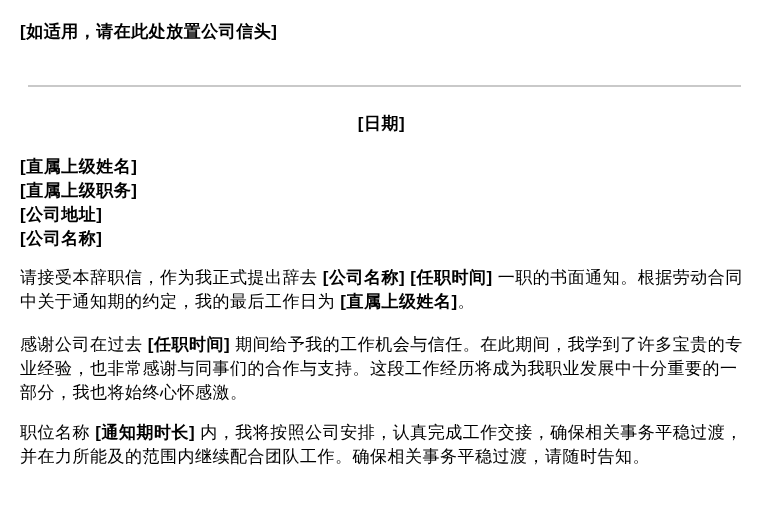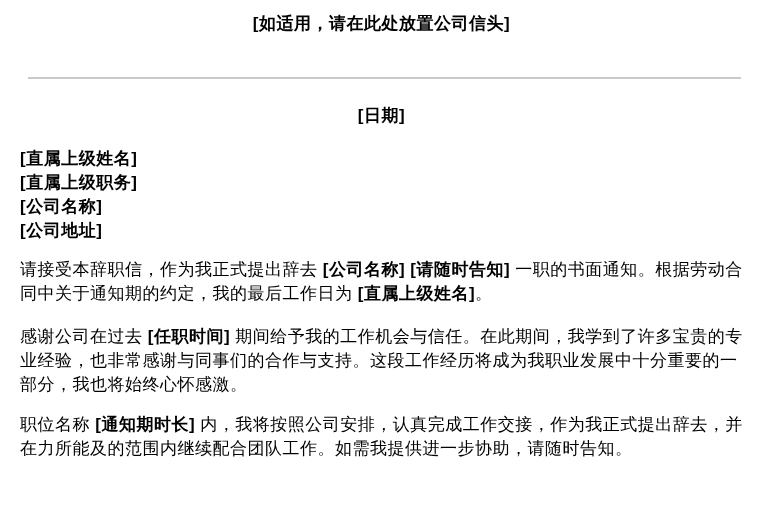--- a/index.html
+++ b/index.html
@@ -14,22 +14,22 @@
     width: 768px;
     height: 530px;
     padding: 0 25px 0 20px;
     font-family: "Liberation Sans", "DejaVu Sans", sans-serif;
     font-size: 17px;
     line-height: 24px;
     letter-spacing: 0.5px;
     color: #000000;
   }
   .letterhead {
-    margin: 12px 0 0 0;
-    text-align: center;
+    margin: 20px 0 0 0;
+    text-align: left;
     font-weight: 700;
   }
   .divider {
     border: none;
     border-top: 2px solid #c9c9c9;
     margin: 41px 2px 0 8px;
     height: 0;
   }
   .date-line {
     margin: 25px 0 0 0;
@@ -53,24 +53,24 @@
 
   <p class="letterhead">[如适用，请在此处放置公司信头]</p>
 
   <hr class="divider">
 
   <p class="date-line">[日期]</p>
 
   <div class="recipient-block">
     <div>[直属上级姓名]</div>
     <div>[直属上级职务]</div>
+    <div>[公司地址]</div>
     <div>[公司名称]</div>
-    <div>[公司地址]</div>
   </div>
 
 
-  <p class="para-1"><span>请接受本辞职信，作为我正式提出辞去 </span><b>[公司名称] [请随时告知]</b><span> 一职的书面通知。根据劳动合同中关于通知期的约定，我的最后工作日为 </span><b>[直属上级姓名]</b><span>。</span></p>
+  <p class="para-1"><span>请接受本辞职信，作为我正式提出辞去 </span><b>[公司名称] [任职时间]</b><span> 一职的书面通知。根据劳动合同中关于通知期的约定，我的最后工作日为 </span><b>[直属上级姓名]</b><span>。</span></p>
 
   <p class="para-2"><span>感谢公司在过去 </span><b>[任职时间]</b><span> 期间给予我的工作机会与信任。在此期间，我学到了许多宝贵的专业经验，也非常感谢与同事们的合作与支持。这段工作经历将成为我职业发展中十分重要的一部分，我也将始终心怀感激。</span></p>
 
-  <p class="para-3"><span>职位名称 </span><b>[通知期时长]</b><span> 内，我将按照公司安排，认真完成工作交接，作为我正式提出辞去，并在力所能及的范围内继续配合团队工作。如需我提供进一步协助，请随时告知。</span></p>
+  <p class="para-3"><span>职位名称 </span><b>[通知期时长]</b><span> 内，我将按照公司安排，认真完成工作交接，确保相关事务平稳过渡，并在力所能及的范围内继续配合团队工作。确保相关事务平稳过渡，请随时告知。</span></p>
 
 </main>
 
 </body></html>

